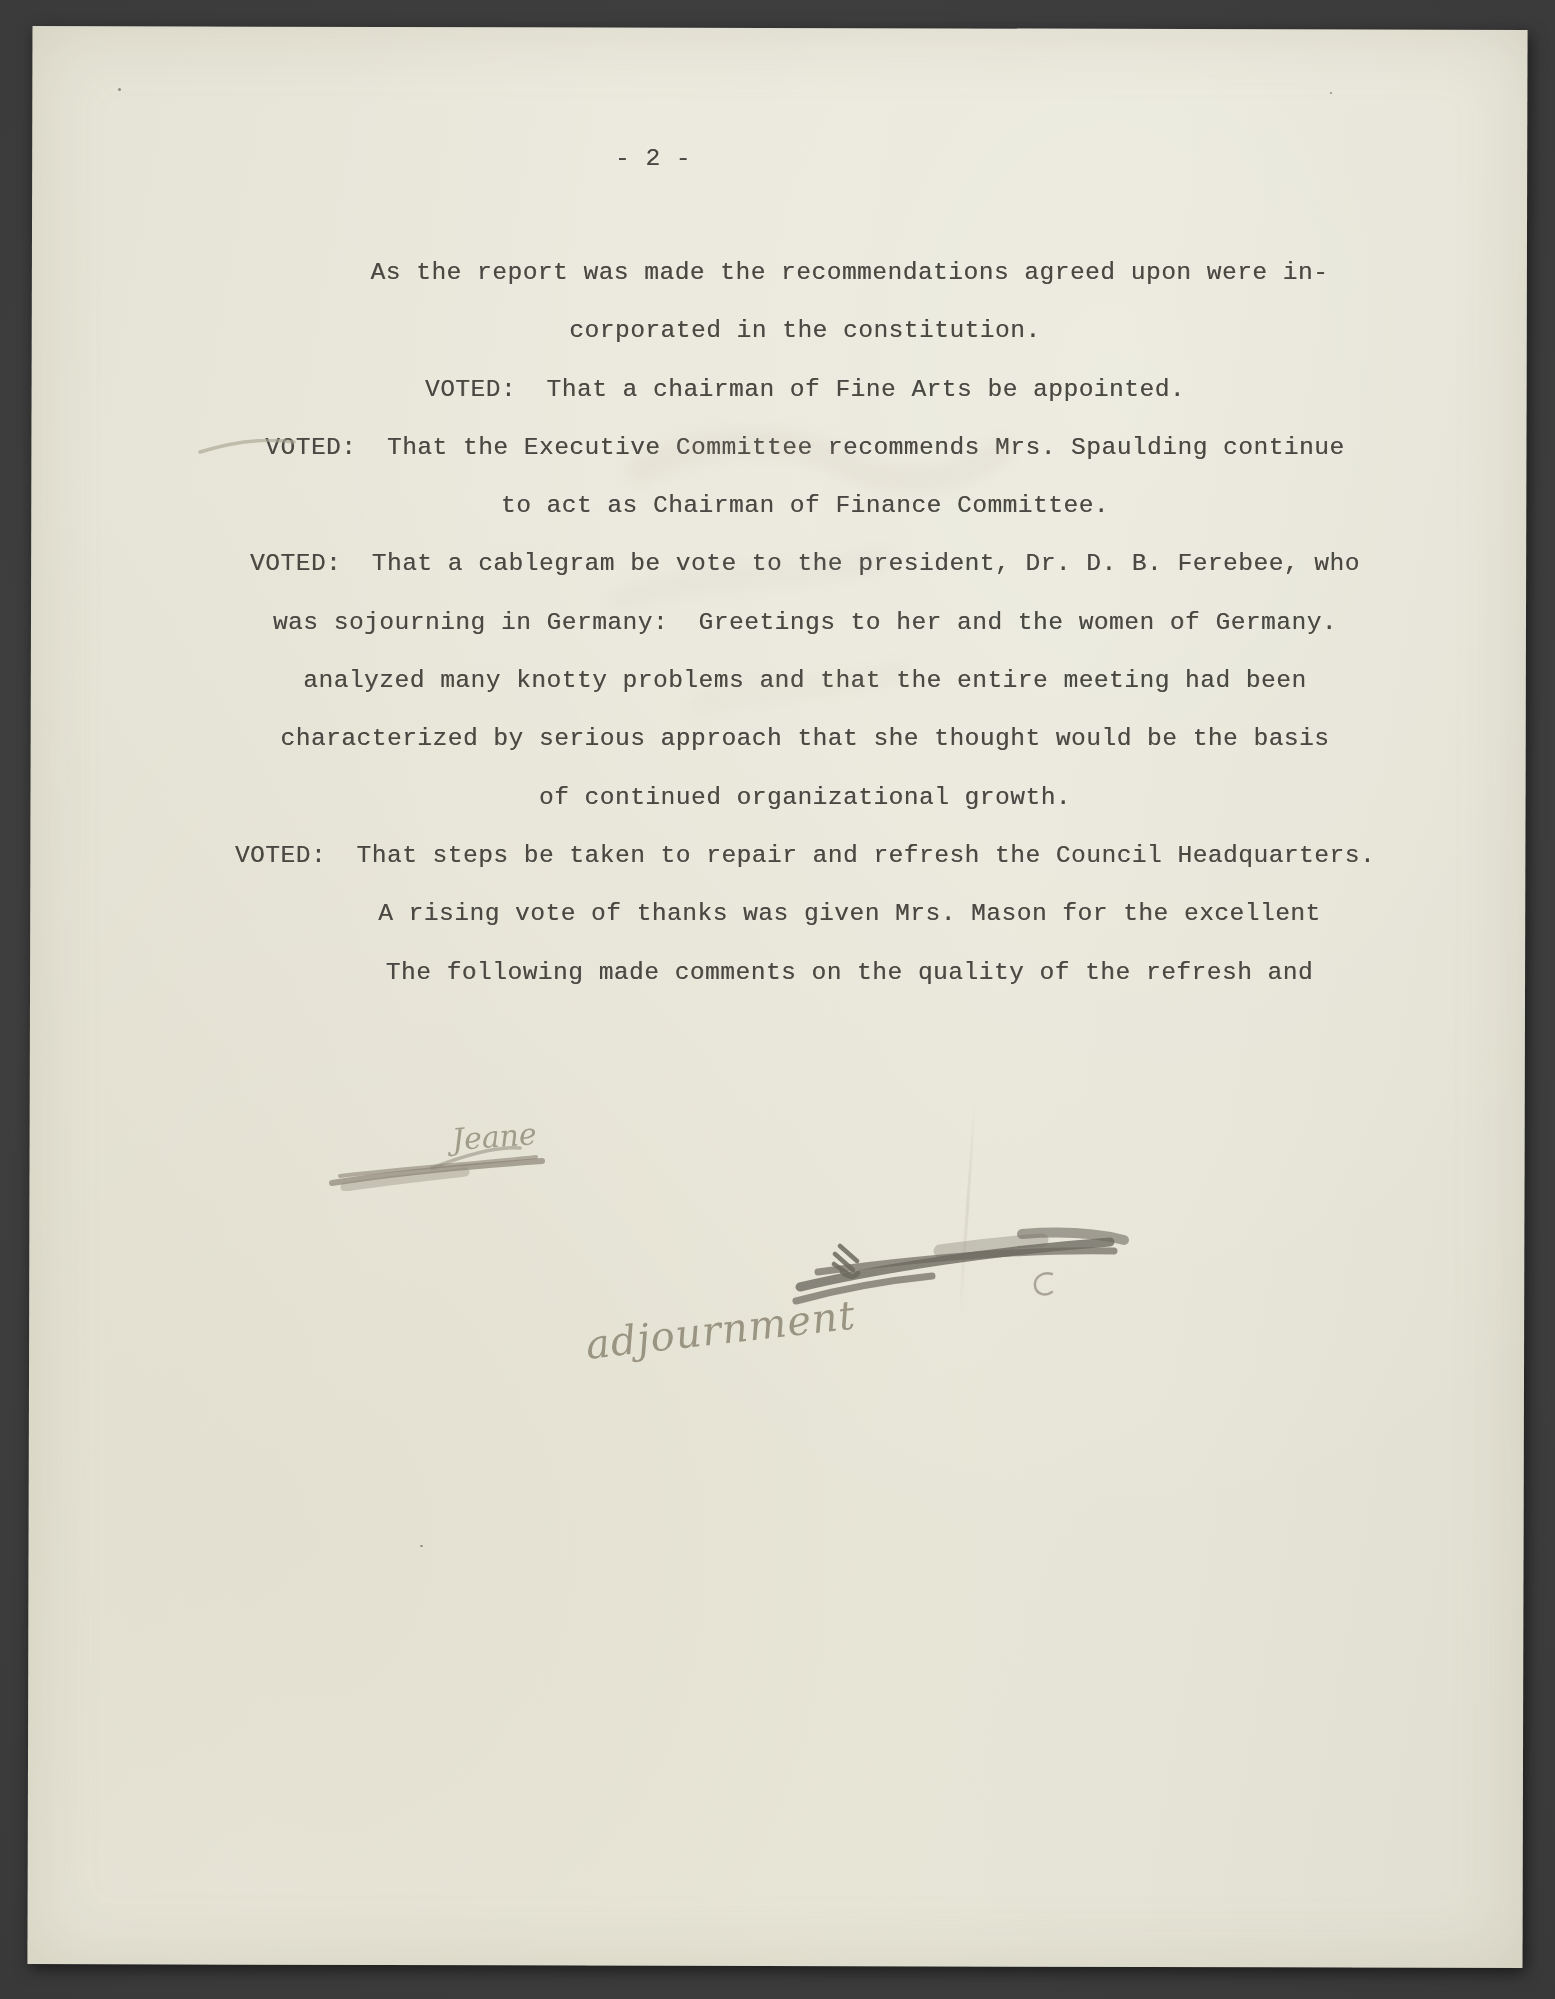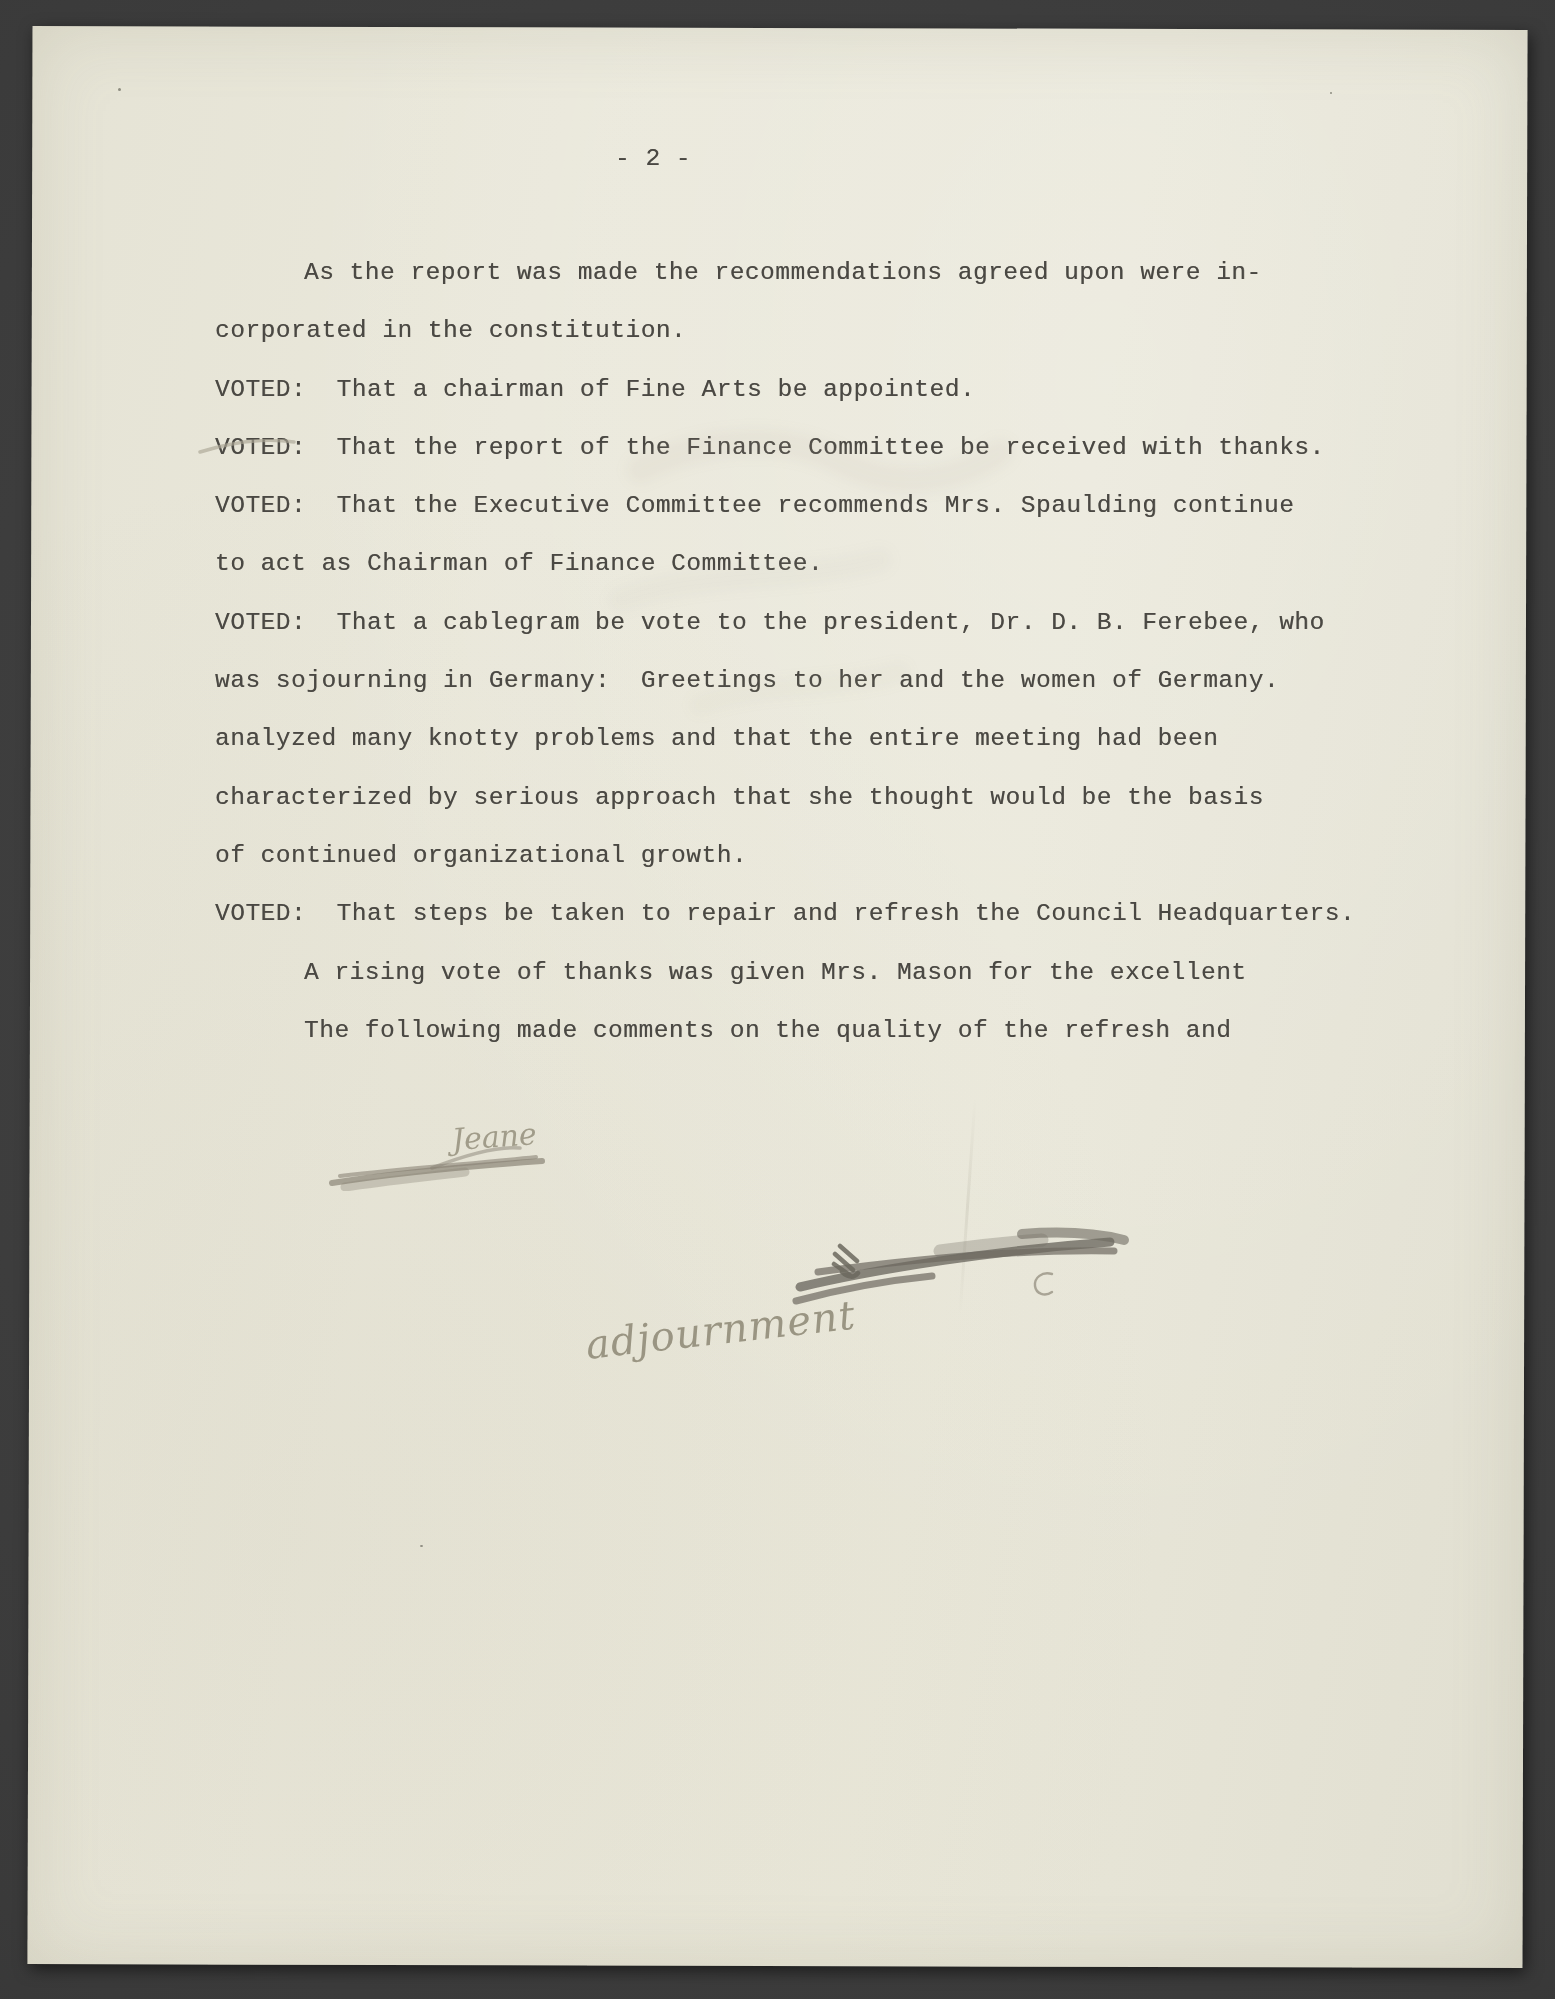--- a/index.html
+++ b/index.html
@@ -20,21 +20,21 @@
   .pagenum{
     position:absolute;left:615px;top:145px;
     font-size:24.5px;letter-spacing:0.5px;color:#4a4843;white-space:pre;
     text-shadow:0.3px 0.3px 0.5px rgba(70,68,60,0.55);
   }
   .typed{
     position:absolute;left:215px;top:244px;width:1180px;
     font-size:24.5px;letter-spacing:0.5px;line-height:58.3px;color:#4a4843;
     text-shadow:0.3px 0.3px 0.5px rgba(70,68,60,0.55);
   }
-  .typed .ln{white-space:pre;height:58.3px;}
+  .typed .ln{white-space:pre;height:58.3px;text-align:center;}
   .typed .indent{padding-left:89px;}
   .hand{
     position:absolute;color:#95907d;
     font-family:"DejaVu Serif","Liberation Serif",serif;font-style:italic;
     transform-origin:left center;white-space:pre;
   }
   .hand-replace{left:452px;top:1122px;font-size:30px;transform:rotate(-4deg);opacity:0.85;}
   .hand-adjourn{left:586px;top:1322px;font-size:40px;transform:rotate(-6.5deg);opacity:0.88;letter-spacing:1px;color:#908b78;}
   .crease{
     position:absolute;left:966px;top:1098px;width:3px;height:218px;
@@ -48,21 +48,20 @@
 <body>
 
 <div class="paper"></div>
 
 <div class="pagenum">- 2 -</div>
 
 <div class="typed">
   <div class="ln indent">As the report was made the recommendations agreed upon were in-</div>
   <div class="ln">corporated in the constitution.</div>
   <div class="ln">VOTED:  That a chairman of Fine Arts be appointed.</div>
-  <div class="ln">VOTED:  That the report of the Finance Committee be received with thanks.</div>
   <div class="ln">VOTED:  That the Executive Committee recommends Mrs. Spaulding continue</div>
   <div class="ln">to act as Chairman of Finance Committee.</div>
   <div class="ln">VOTED:  That a cablegram be vote to the president, Dr. D. B. Ferebee, who</div>
   <div class="ln">was sojourning in Germany:  Greetings to her and the women of Germany.</div>
   <div class="ln">analyzed many knotty problems and that the entire meeting had been</div>
   <div class="ln">characterized by serious approach that she thought would be the basis</div>
   <div class="ln">of continued organizational growth.</div>
   <div class="ln">VOTED:  That steps be taken to repair and refresh the Council Headquarters.</div>
   <div class="ln indent">A rising vote of thanks was given Mrs. Mason for the excellent</div>
   <div class="ln indent"><span>The </span><span>following</span><span> made comments on the quality of the refresh and</span></div>

